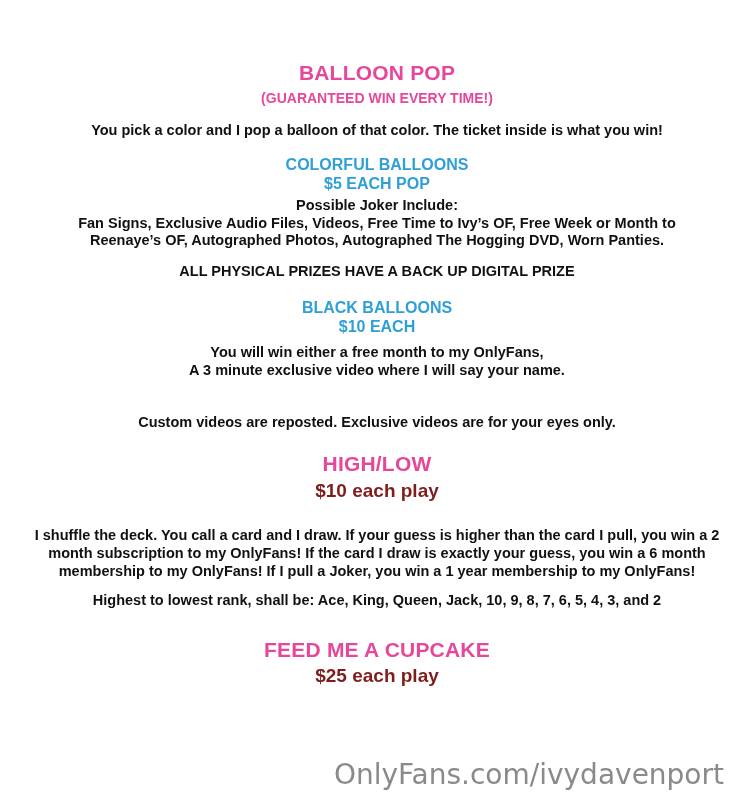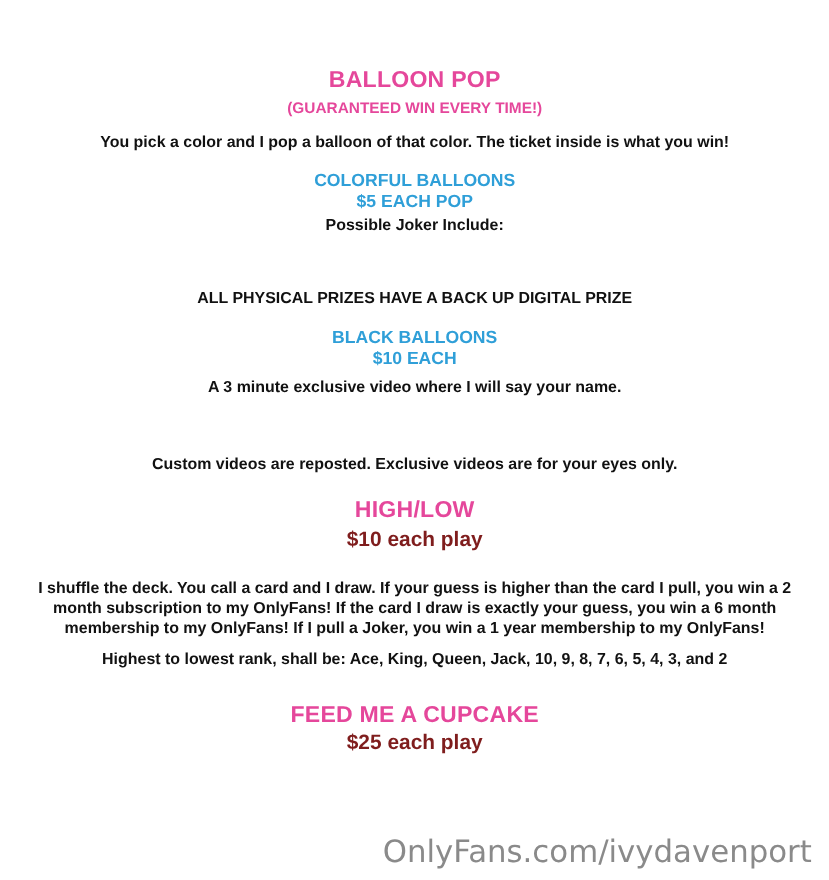--- a/index.html
+++ b/index.html
@@ -56,21 +56,21 @@
   .w-prizes  { max-width: 648px; }
   .w-shuffle { max-width: 692px; }
   .w-cupcake { max-width: 662px; }
   .lh18 { line-height: 18px; }
   .watermark {
     position: absolute;
     top: 758px;
     left: 0;
     width: 100%;
     text-align: right;
-    padding-right: 16px;
+    padding-right: 30px;
     box-sizing: border-box;
     font-family: "DejaVu Sans", sans-serif;
     font-weight: normal;
     font-size: 28px;
     line-height: 34px;
     color: #8a8a8a;
   }
 </style>
 </head>
 <body>
@@ -82,29 +82,31 @@
   <div class="block pink-sub" style="top:90px">(GUARANTEED WIN EVERY TIME!)</div>
 
   <div class="block body-text" style="top:122px">You pick a color and I pop a balloon of that color. The ticket inside is what you win!</div>
 
   <div class="block blue-h" style="top:155px">COLORFUL BALLOONS</div>
 
   <div class="block blue-h" style="top:174px">$5 EACH POP</div>
 
   <div class="block body-text" style="top:197px">
     <div>Possible Joker Include:</div>
+    <div class="measure w-prizes">Fan Signs, Exclusive Audio Files, Videos, Free Time to Ivy’s OF, Free Week or Month to Reenaye’s OF, Autographed Photos, Autographed The Hogging DVD, Worn Panties.</div>
   </div>
 
   <div class="block body-text" style="top:263px">ALL PHYSICAL PRIZES HAVE A BACK UP DIGITAL PRIZE</div>
 
   <div class="block blue-h" style="top:298px">BLACK BALLOONS</div>
 
   <div class="block blue-h" style="top:317px">$10 EACH</div>
 
   <div class="block body-text lh18" style="top:343px">
+    <div>You will win either a free month to my OnlyFans,</div>
     <div>A 3 minute exclusive video where I will say your name.</div>
   </div>
 
   <div class="block body-text" style="top:414px">Custom videos are reposted. Exclusive videos are for your eyes only.</div>
 
   <div class="block pink-title" style="top:452px">HIGH/LOW</div>
 
   <div class="block pink-price" style="top:480px">$10 each play</div>
 
   <div class="block body-text lh18" style="top:526px">

